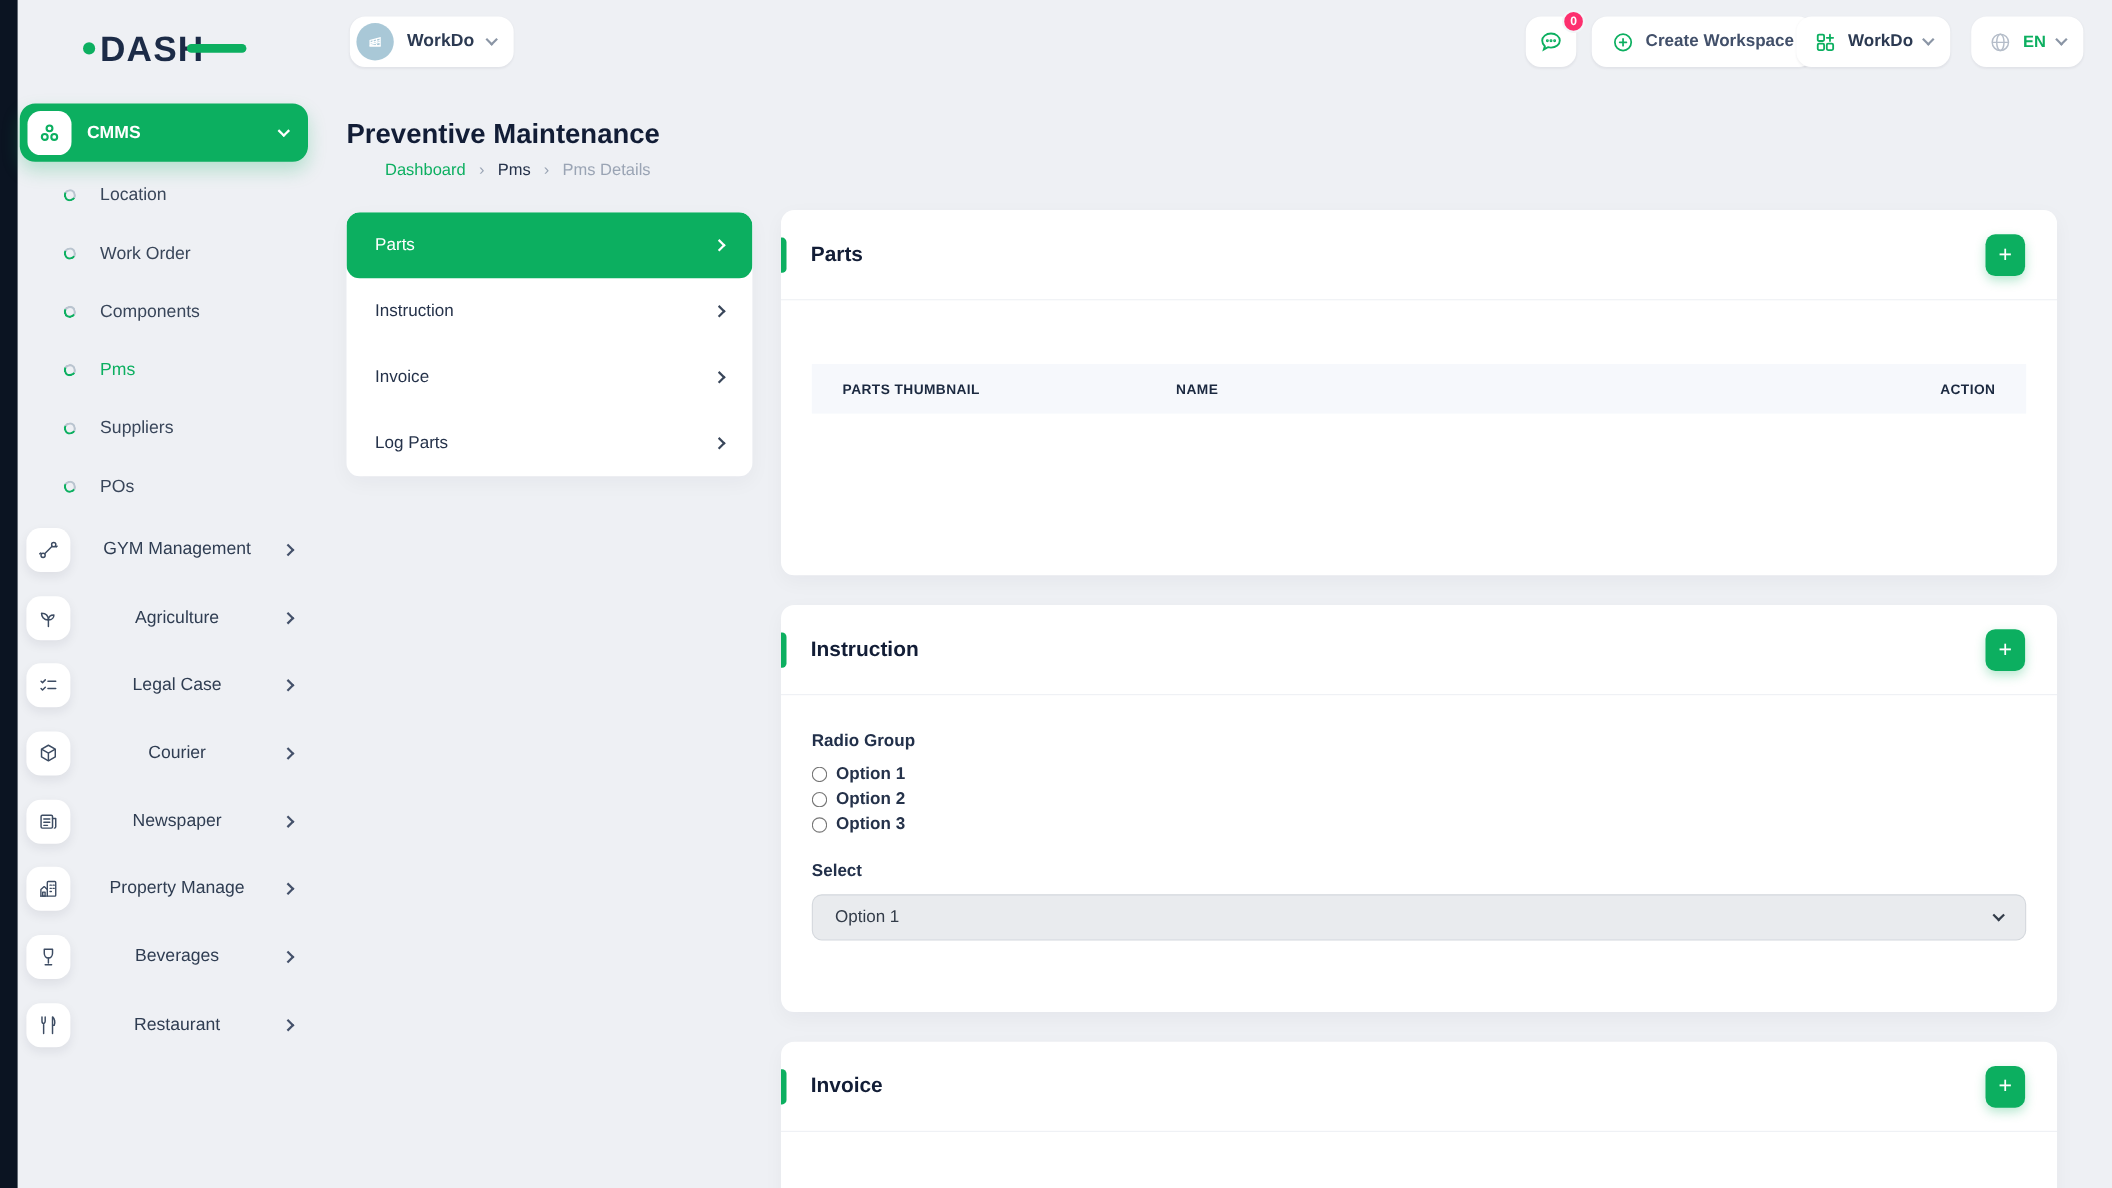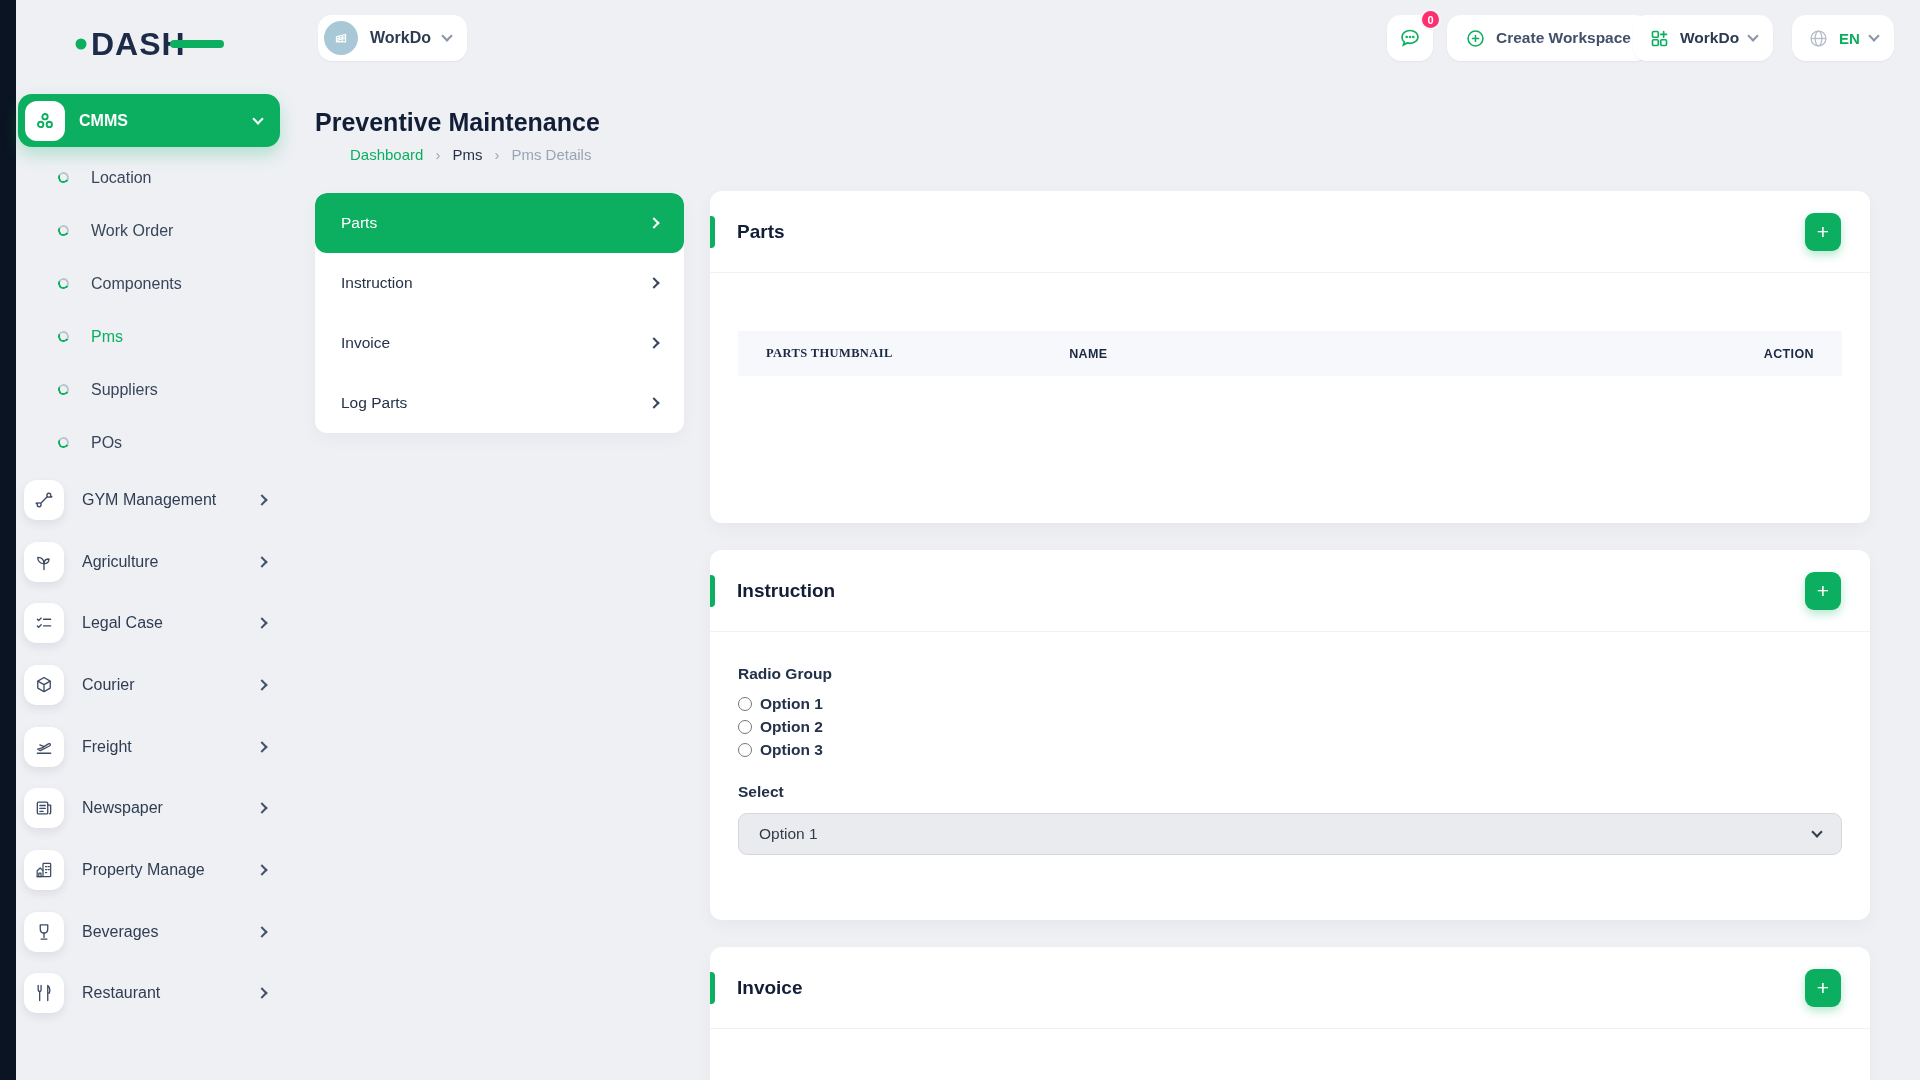--- a/index.html
+++ b/index.html
@@ -24,21 +24,21 @@
   .cmms-btn .chev { color:#fff; }
 
   .submenu { position:absolute; left:0; top:151px; width:278px; }
   .subitem { height:53px; display:flex; align-items:center; gap:22px; padding-left:42px; cursor:pointer; }
   .bullet { width:11px; height:11px; border-radius:50%; border:2.5px solid #b9c4cf;
     border-bottom-color:#0caf60; border-left-color:#0caf60; transform:rotate(-15deg); }
   .subitem .lbl { font-size:16px; color:#39465a; }
   .subitem.active .lbl { color:#0caf60; }
 
   .modules { position:absolute; left:0; top:469px; width:278px; }
-  .module { height:61.7px; display:flex; align-items:center; gap:18px; padding:0 28px 0 8px; cursor:pointer; }
+  .module { height:61.7px; display:flex; align-items:center; gap:18px; padding:0 28px 0 8px; cursor:pointer;text-align:center; }
   .mod-ic { width:40px; height:40px; background:#fff; border-radius:13px; flex:0 0 40px;
     display:flex; align-items:center; justify-content:center; box-shadow:0 4px 10px rgba(20,30,50,.08); color:#3d4c63; }
   .module .lbl { font-size:16px; color:#2f3d52; flex:1; }
   .module .chev { color:#44516a; }
 
   
   .pill { position:absolute; top:15px; height:46px; background:#fff; border-radius:14px;
     display:flex; align-items:center; box-shadow:0 1px 2px rgba(16,24,40,.05); cursor:pointer; }
   .ws-pill { left:318px; padding:0 16px 0 6px; gap:12px; }
   .avatar { width:34px; height:34px; border-radius:50%; background:#a9c8d7; display:flex; align-items:center; justify-content:center; }
@@ -81,21 +81,21 @@
   .accent { position:absolute; left:0; top:25px; width:5px; height:32px; background:#0caf60; border-radius:0 4px 4px 0; }
   .card-title { font-size:19px; font-weight:bold; color:#121d36; flex:1; }
   .add-btn { width:36px; height:38px; background:#0caf60; border:none; border-radius:9px; color:#fff;
     font-size:21px; line-height:1; display:flex; align-items:center; justify-content:center; cursor:pointer;
     box-shadow:0 4px 10px rgba(12,175,96,.3); }
 
   .card.parts { top:191px; height:332px; }
   .table { margin:58px 28px 0; }
   .thead { display:grid; grid-template-columns:30% 40% 30%; background:#f6f8fc; height:45px; align-items:center;
     font-size:12.5px; font-weight:bold; color:#1b2940; letter-spacing:.03em; }
-  .thead .c1 { padding-left:28px;font-family:Liberation Serif, serif; }
+  .thead .c1 { padding-left:28px; }
   .thead .c2 { text-align:left; }
   .thead .c3 { text-align:right; padding-right:28px; }
   .trow { display:grid; grid-template-columns:30% 40% 30%; align-items:center; padding:19px 0 24px; }
   .trow .c1 { padding-left:66px; }
   .trow .c2 { text-align:center; font-size:15.5px; color:#42506a; }
   .trow .c3 { display:flex; justify-content:flex-end; gap:9px; padding-right:28px; }
 
   .thumb { width:85px; height:85px; border:2px solid #0caf60; border-radius:11px; background:#fff;
     display:flex; align-items:center; justify-content:center; gap:3px; cursor:pointer; }
   .ph-back { width:25px; height:57px; border-radius:6px; background:linear-gradient(160deg,#aebdb2,#8ba092); position:relative; }
@@ -218,31 +218,20 @@
         <span class="chev right"></span>
       </div>
       <div class="module">
         <span class="mod-ic">
           <svg width="20" height="20" viewBox="0 0 24 24" fill="none" stroke="currentColor" stroke-width="1.6" stroke-linejoin="round">
             <path d="M12 3l7.5 4.3v8.4L12 20l-7.5-4.3V7.3L12 3z"></path>
               <path d="M4.5 7.3L12 11.5l7.5-4.2M12 11.5V20"></path>
           </svg>
         </span>
         <span class="lbl">Courier</span>
-        <span class="chev right"></span>
-      </div>
-      <div class="module">
-        <span class="mod-ic">
-          <svg width="20" height="20" viewBox="0 0 24 24" fill="none" stroke="currentColor" stroke-width="1.6" stroke-linecap="round" stroke-linejoin="round">
-            <path d="M4 19.5h16"></path>
-              <path d="M4.5 14.5l5.2-1.4 7.6-4.8c.9-.5 2-.3 2.3.4.3.8-.3 1.6-1.2 2.1L7.6 16.4l-3.1-1.9z"></path>
-              <path d="M7 9.5l4.5 1.8"></path>
-          </svg>
-        </span>
-        <span class="lbl">Freight</span>
         <span class="chev right"></span>
       </div>
       <div class="module">
         <span class="mod-ic">
           <svg width="20" height="20" viewBox="0 0 24 24" fill="none" stroke="currentColor" stroke-width="1.6" stroke-linecap="round" stroke-linejoin="round">
             <rect x="4" y="5" width="12.5" height="14" rx="1.4"></rect>
               <path d="M16.5 8.5H20v9a1.5 1.5 0 01-1.5 1.5"></path>
               <path d="M7 9h6.5M7 12.5h6.5M7 16h4"></path>
           </svg>
         </span>

